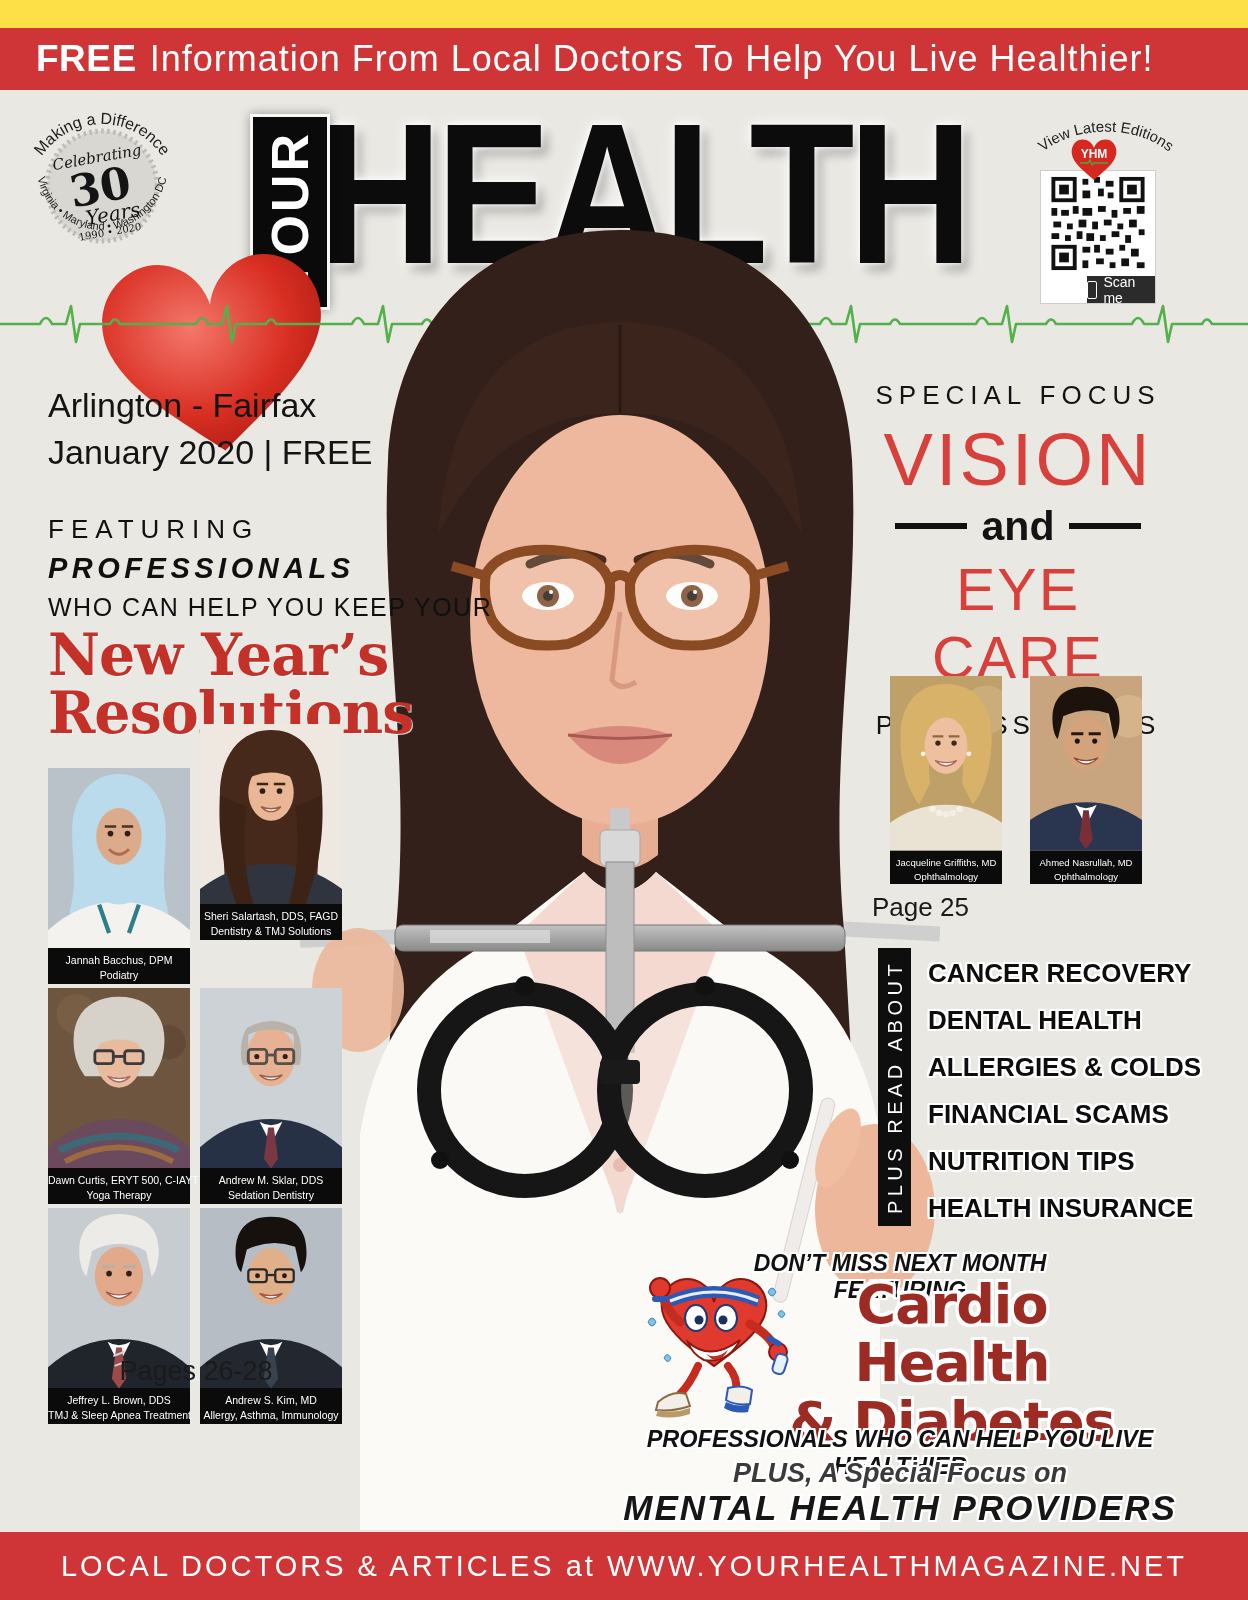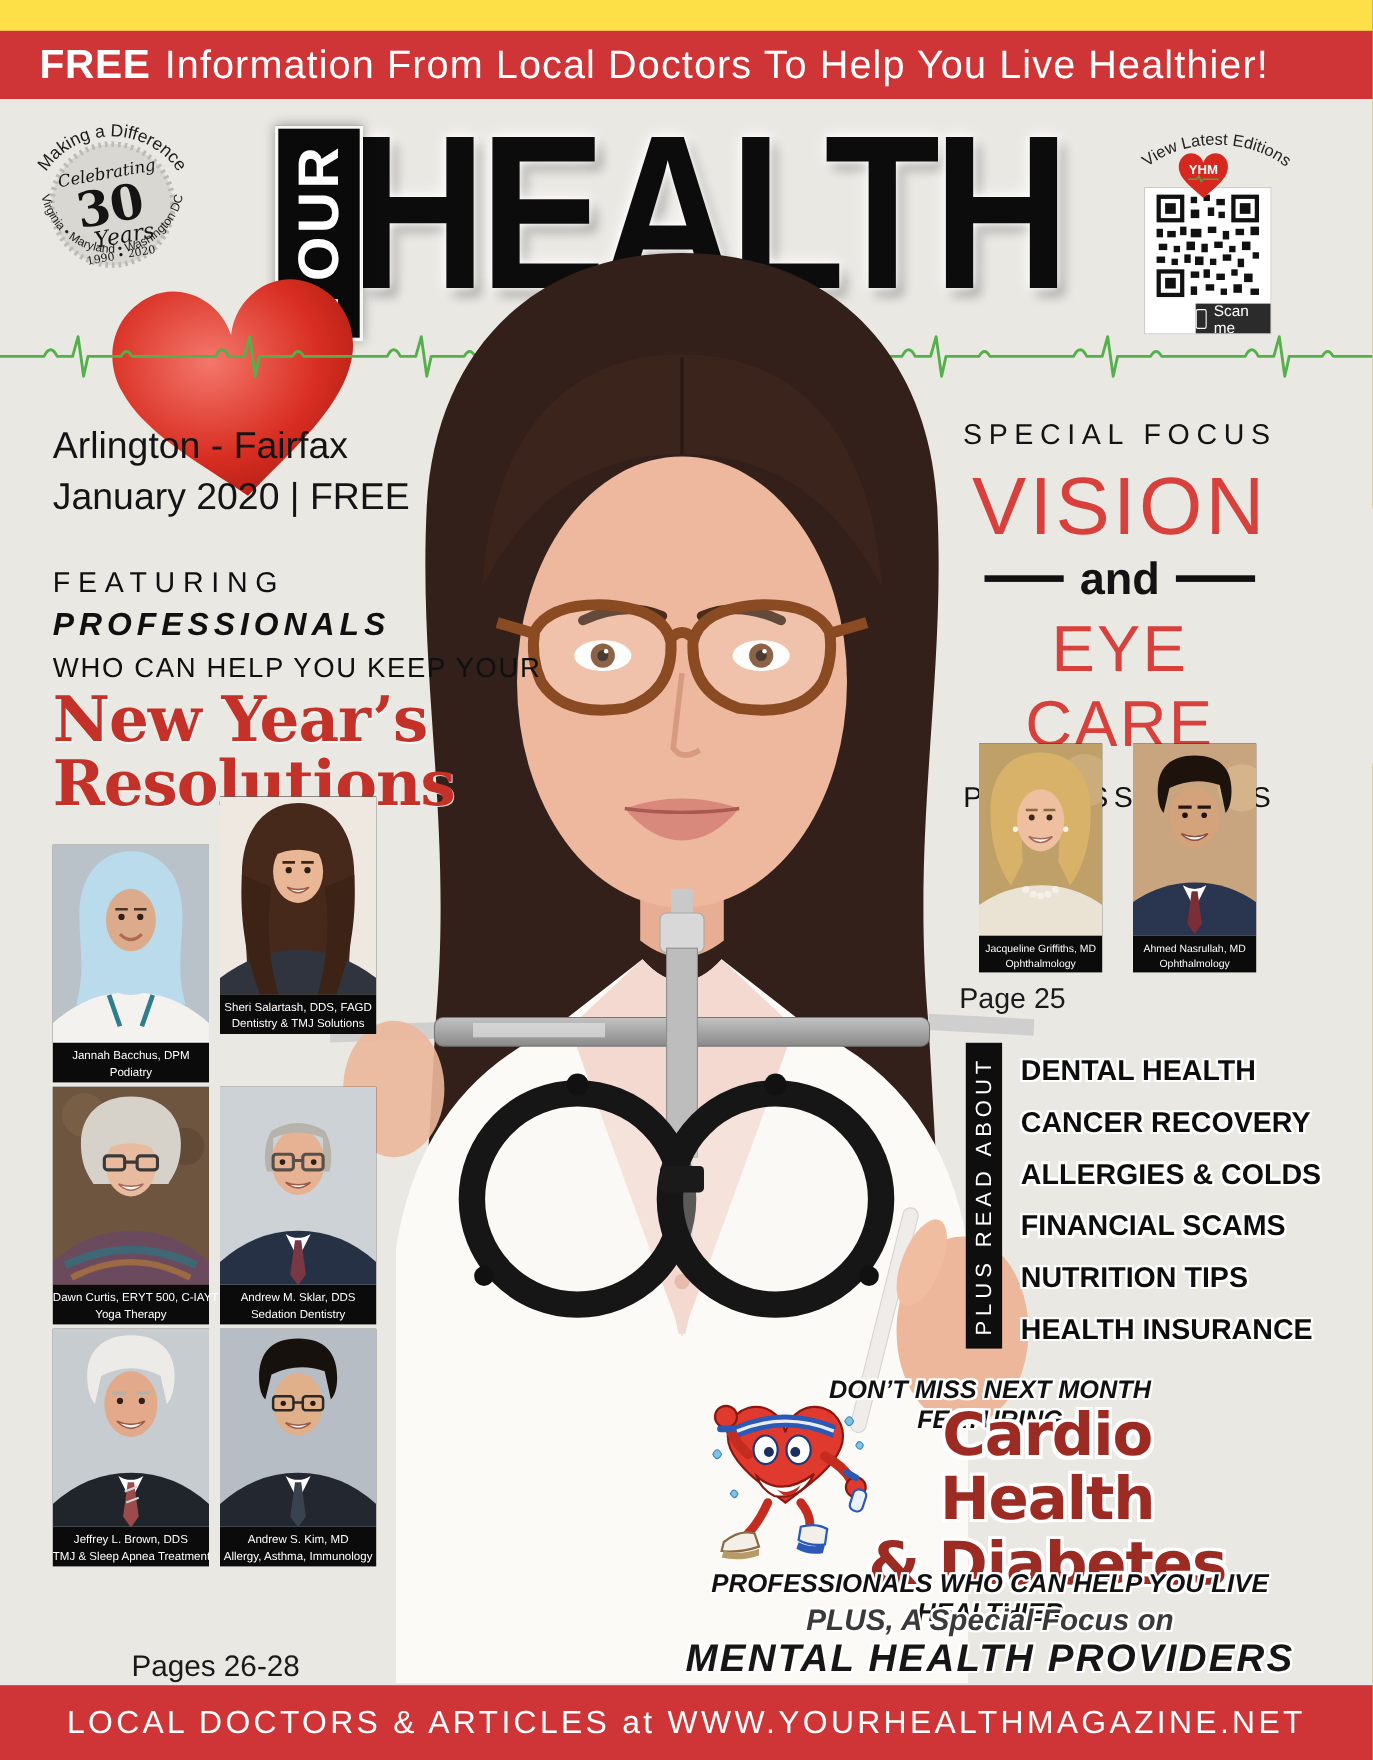--- a/index.html
+++ b/index.html
@@ -44,21 +44,21 @@
   .issue{left:48px;top:382px;z-index:5;color:#141414;font-size:34px;line-height:1.38;}
 
   
   .feat{left:48px;top:514px;z-index:5;color:#101010;}
   .feat .k1{font-size:26px;letter-spacing:7px;}
   .feat .k2{font-size:29px;font-weight:700;font-style:italic;letter-spacing:4.5px;margin-top:7px;}
   .feat .k3{font-size:25px;letter-spacing:1.5px;margin-top:8px;}
   .nyr{left:48px;top:626px;z-index:5;font-family:"DejaVu Serif",serif;font-weight:700;
        color:#c33128;font-size:57px;line-height:1.02;letter-spacing:-1px;
        text-shadow:1px 1px 0 rgba(255,255,255,.8);}
-  .pages-ref{left:48px;top:1500px;width:296px;text-align:center;font-size:27px;color:#1a1a1a;z-index:5;}
+  .pages-ref{left:48px;top:1356px;width:296px;text-align:center;font-size:27px;color:#1a1a1a;z-index:5;}
 
   
   .tile{background:#0b0b0b;padding:0;box-sizing:border-box;display:flex;flex-direction:column;z-index:5;}
   .tile-photo{flex:1;overflow:hidden;}
   .tile-photo svg{width:100%;height:100%;display:block;}
   .tile-cap{color:#fff;text-align:center;padding-top:5px;line-height:1.5;white-space:nowrap;}
   .tileL{width:142px;height:216px;}
   .tileL .tile-cap{font-size:10.5px;}
   .tileR{width:112px;height:208px;}
   .tileR .tile-cap{font-size:9.5px;}
@@ -530,22 +530,22 @@
       <div>Ophthalmology</div>
     </div>
   </div>
 
   <div class="abs page25">Page 25</div>
 
   <div class="abs band">
     <span>PLUS READ ABOUT</span>
   </div>
   <div class="abs topics">
+    <div class="topic outline-w">CANCER RECOVERY</div>
     <div class="topic outline-w">DENTAL HEALTH</div>
-    <div class="topic outline-w">CANCER RECOVERY</div>
     <div class="topic outline-w">ALLERGIES &amp; COLDS</div>
     <div class="topic outline-w">FINANCIAL SCAMS</div>
     <div class="topic outline-w">NUTRITION TIPS</div>
     <div class="topic outline-w">HEALTH INSURANCE</div>
   </div>
 
   <div class="abs nm-kicker outline-w">DON’T MISS NEXT MONTH FEATURING</div>
 
   <svg class="abs mascot" viewBox="0 0 172 182">
     <g stroke="#8a1810" stroke-width="2">

